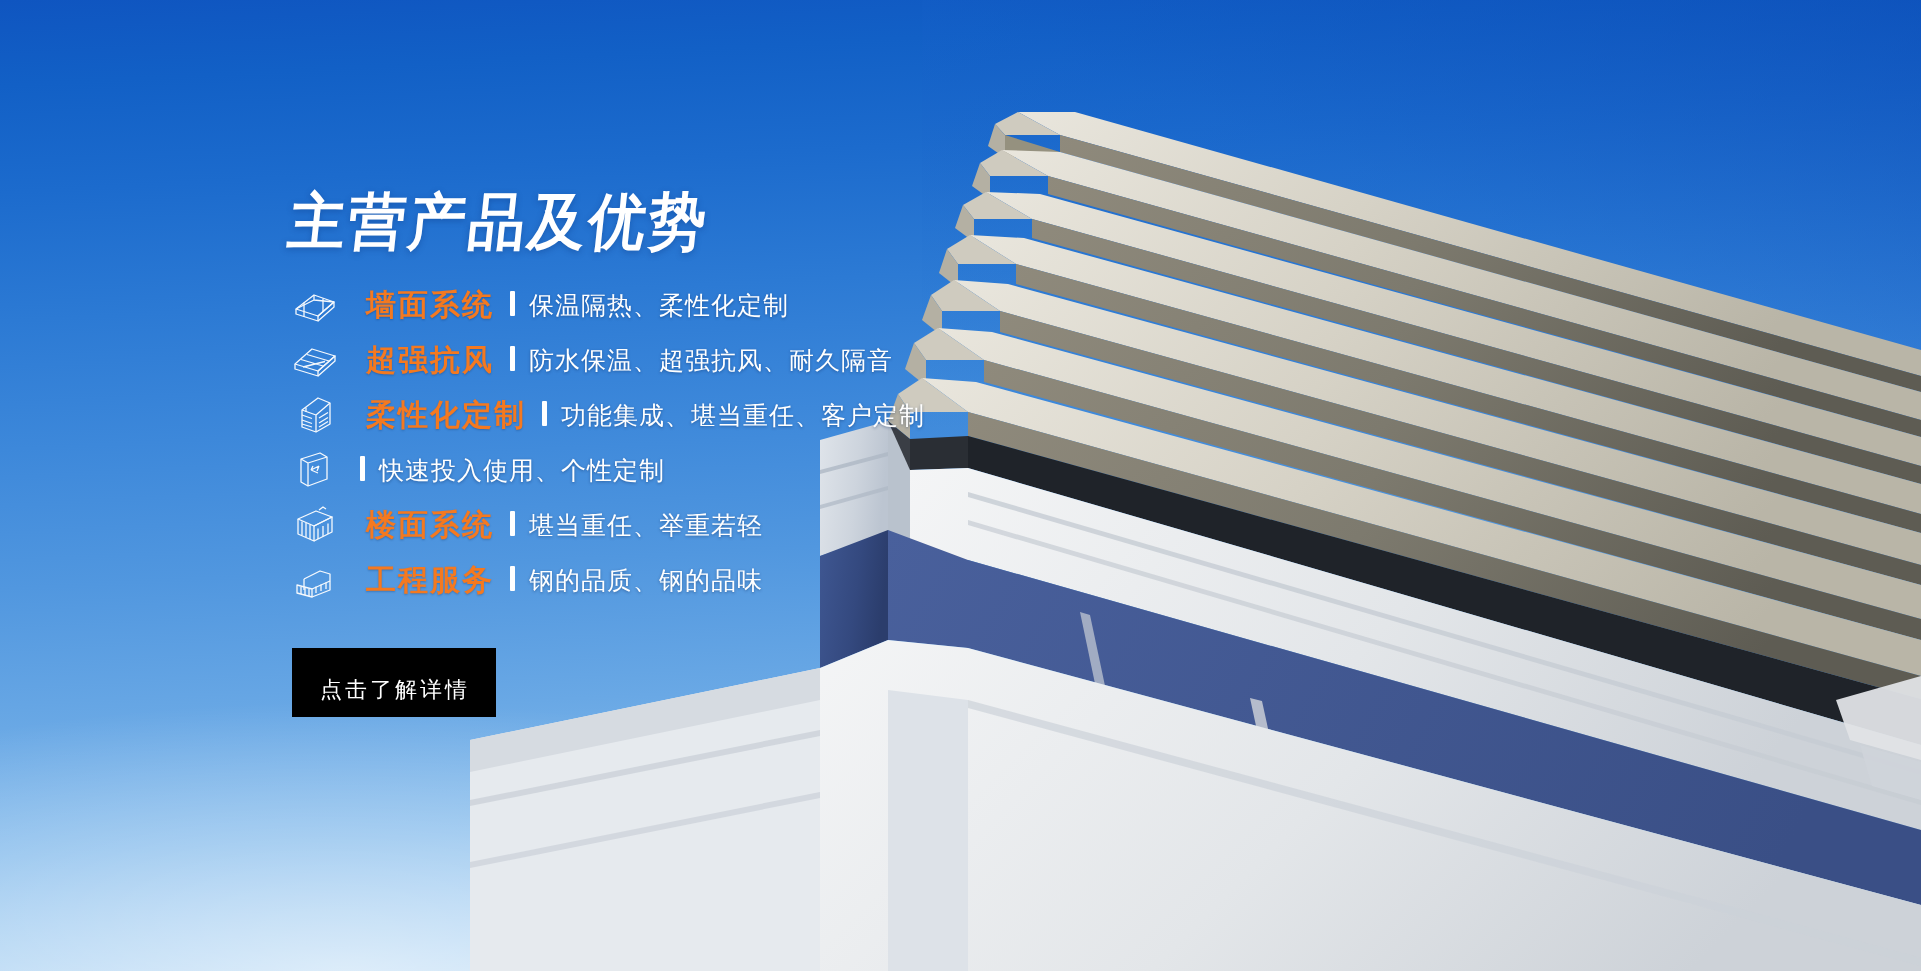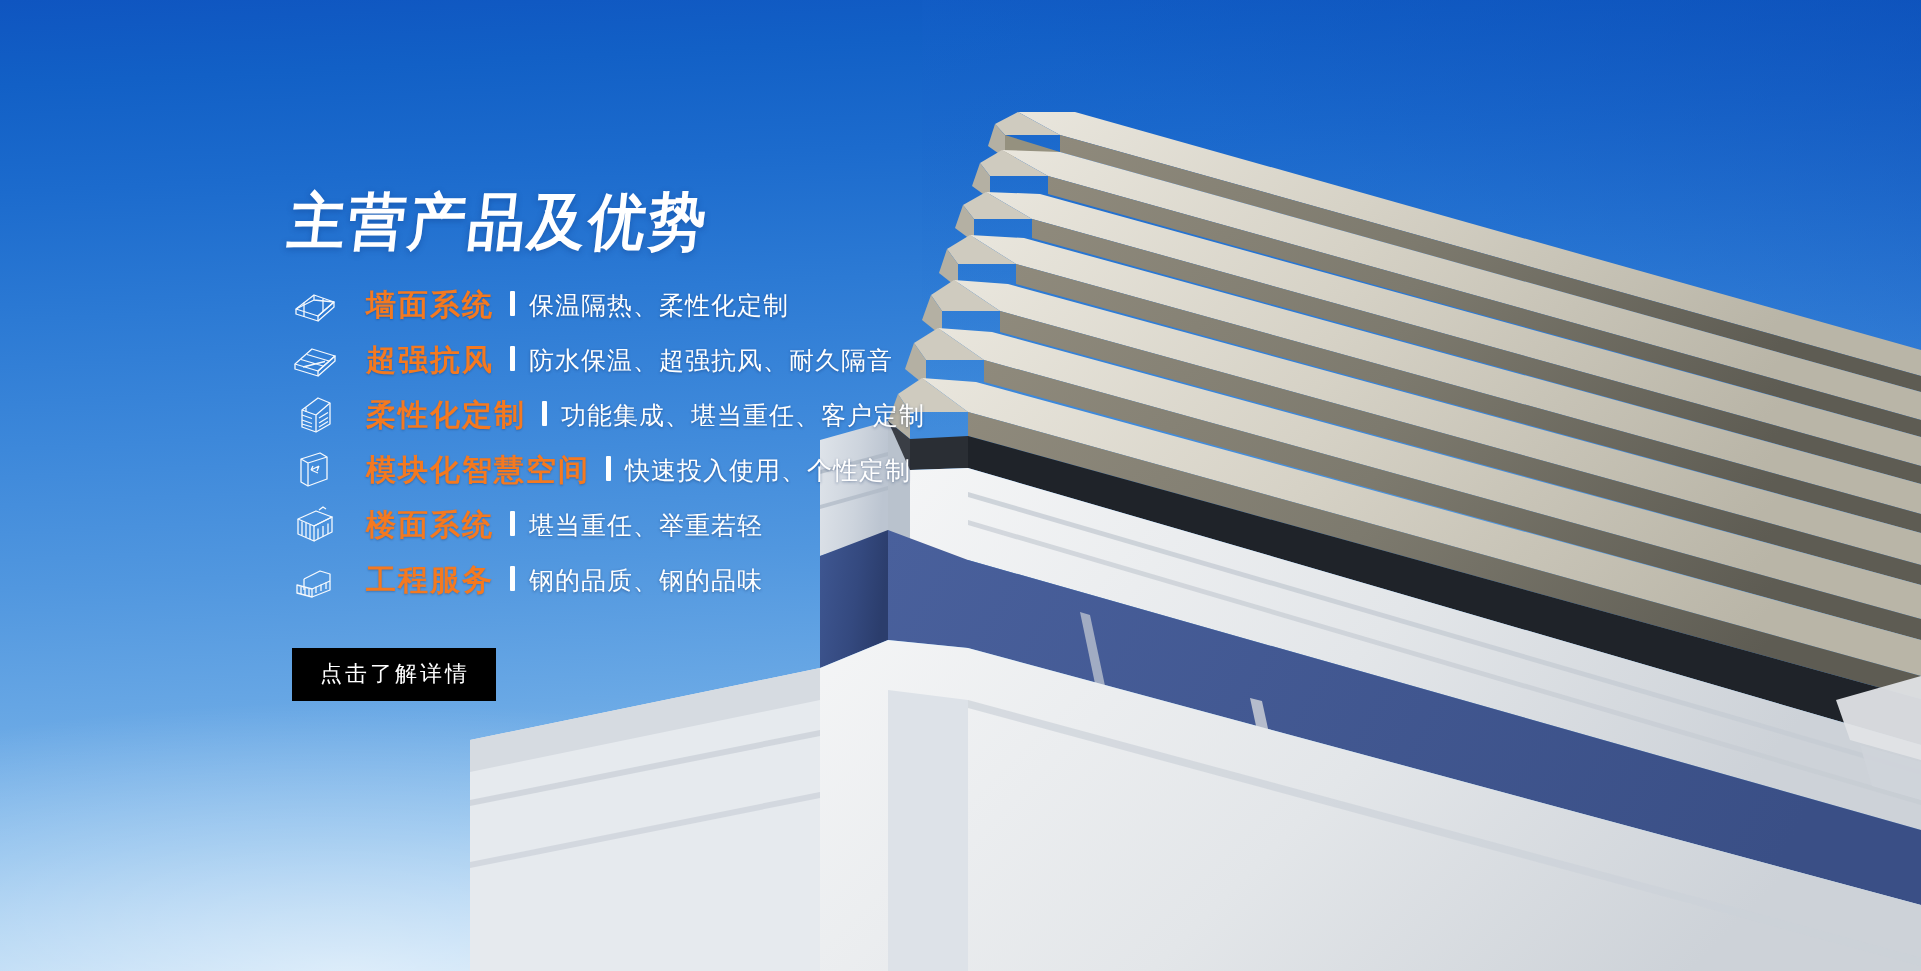--- a/index.html
+++ b/index.html
@@ -122,21 +122,21 @@
     text-align:right;
   }
 
   .cta {
     display:inline-block;
     margin-top:40px;
     background:#000000;
     color:#ffffff;
     font-size:22px;
     letter-spacing:3px;
-    padding:11px 26px 12px 28px;
+    padding:27px 26px 12px 28px;
     border:none;
     cursor:pointer;
     font-family:"Liberation Sans","DejaVu Sans",sans-serif;
   }
 </style>
 </head>
 <body>
 
 <div id="stage">
 
@@ -319,21 +319,20 @@
 
 
       <li class="product-row">
         <span class="row-icon">
           <svg width="44" height="42" viewBox="0 0 44 42" fill="none" stroke="#ffffff" stroke-width="1.3" stroke-linejoin="round">
             <path d="M9 10 L28 4 L35 8 L35 30 L16 37 L9 33 Z"></path>
             <path d="M9 10 L16 14 L16 37 M16 14 L35 8"></path>
             <path d="M19 21 L27 17 M19 21 L26 24 M27 17 L25 22 M19 21 L21 17"></path>
           </svg>
         </span>
-        <span class="row-name">模块化智慧空间</span>
         <span class="row-sep">
             <i></i>
           </span>
         <span class="row-desc">快速投入使用、个性定制</span>
       </li>
 
       <li class="product-row">
         <span class="row-icon">
           <svg width="46" height="42" viewBox="0 0 46 42" fill="none" stroke="#ffffff" stroke-width="1.3" stroke-linejoin="round">
             <path d="M6 15 L24 7 L40 13 L22 22 Z"></path>

